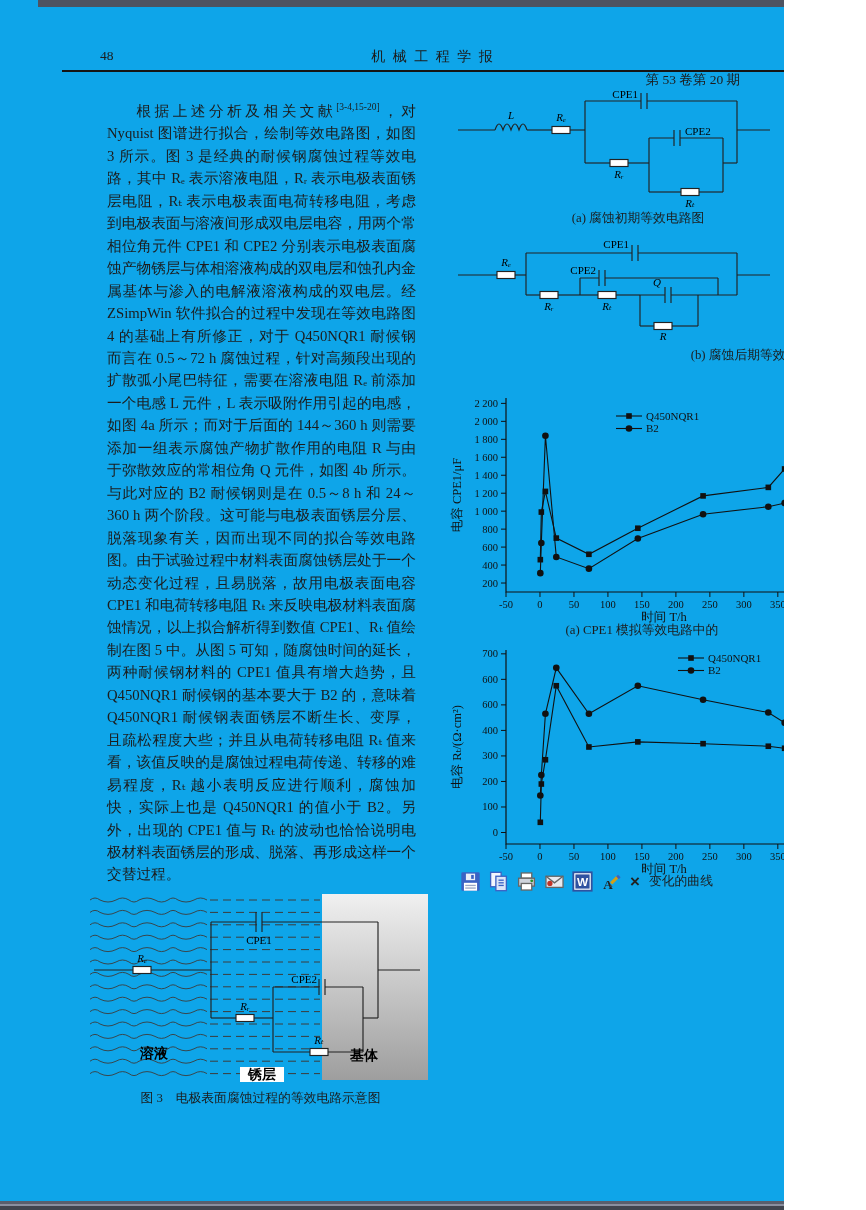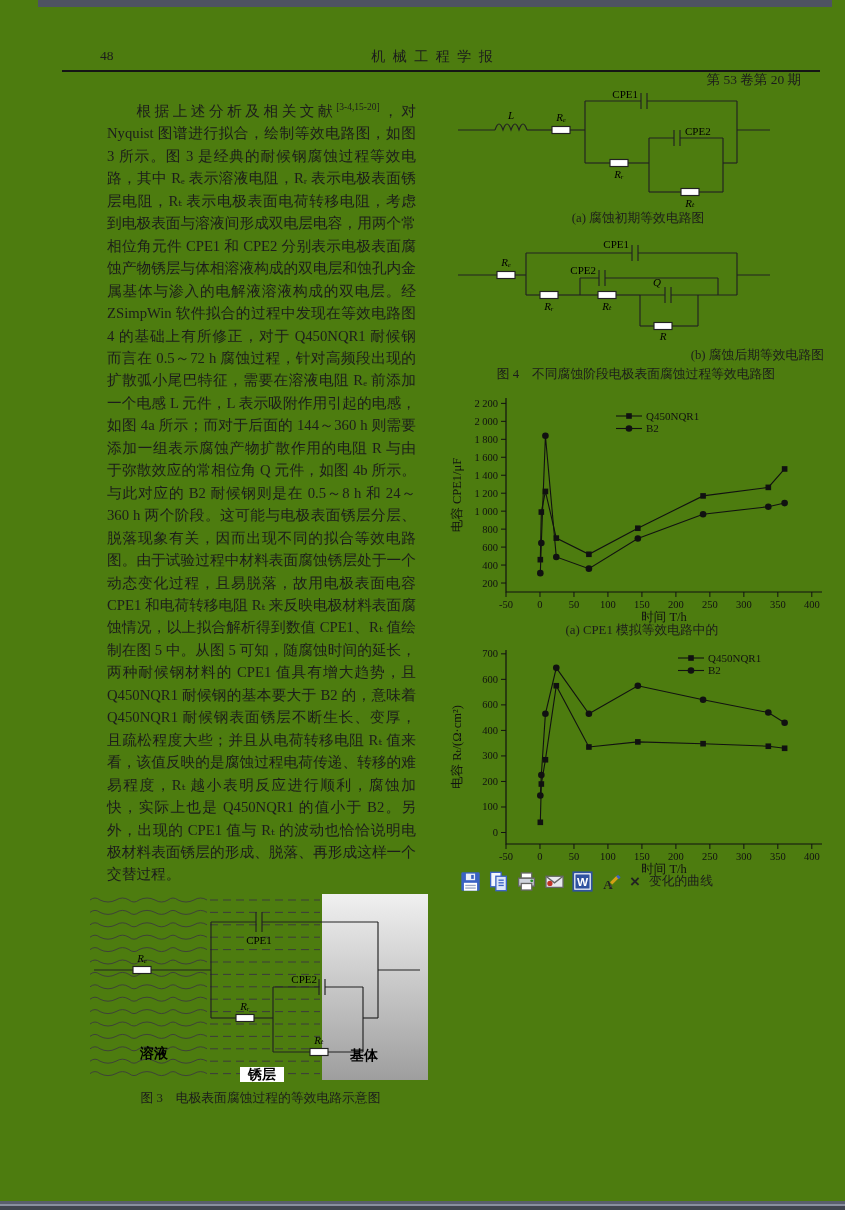--- a/index.html
+++ b/index.html
@@ -1,16 +1,16 @@
 <!DOCTYPE html>
 <html><head>
 <meta charset="utf-8">
 <style>
   html,body{margin:0;padding:0;background:#fff;}
-  .page{position:relative;width:845px;height:1210px;background:#4d7c0f;overflow:hidden;
+  .page{position:relative;width:784px;height:1210px;background:#0ea5e9;overflow:hidden;
         font-family:"Liberation Serif","DejaVu Serif",serif;color:#1c1c1c;}
   .topbar{position:absolute;left:38px;top:0;width:794px;height:7px;background:#4e5361;}
   .bottombar{position:absolute;left:0;top:1201px;width:866px;height:9px;
     background:linear-gradient(to bottom,#5a5f6d 0%,#5a5f6d 28%,#8a8f9f 28%,#8a8f9f 52%,#41454f 52%,#41454f 100%);}
   .hdr-num{position:absolute;left:100px;top:48px;font-size:13.5px;}
   .hdr-title{position:absolute;left:0;top:48px;width:866px;text-align:center;font-size:14px;letter-spacing:2px;}
   .hdr-issue{position:absolute;right:44px;top:48px;font-size:13.5px;margin-top:23px;}
   .hdr-rule{position:absolute;left:62px;top:70px;width:758px;height:2px;background:#151515;}
   .lcol{position:absolute;left:95px;top:88px;width:333px;font-size:14.7px;line-height:22.45px;
         text-align:justify;text-justify:inter-ideograph;}
@@ -188,21 +188,20 @@
     <path class="wire" d="M250 62 L250 93"></path>
     <text class="lbl" x="58" y="33" text-anchor="middle">Rₑ</text>
     <text class="lblu" x="181" y="15" text-anchor="end">CPE1</text>
     <text class="lblu" x="148" y="41" text-anchor="end">CPE2</text>
     <text class="lbl" x="101" y="77" text-anchor="middle">Rᵣ</text>
     <text class="lbl" x="159" y="77" text-anchor="middle">Rₜ</text>
     <text class="lbl" x="213" y="53" text-anchor="end">Q</text>
     <text class="lbl" x="215" y="107" text-anchor="middle">R</text>
   </svg>
   <div class="figcap" style="left:444px;top:347px;width:380px;text-align:right;">(b) 腐蚀后期等效电路图</div>
-  <div class="figcap" style="left:440px;top:366px;width:392px;">图 4　不同腐蚀阶段电极表面腐蚀过程等效电路图</div>
 
   <svg id="chartA" style="position:absolute;left:448px;top:392px;" width="388" height="232" viewBox="0 0 388 232">
       <path d="M58 6 L58 200 L374 200" fill="none" stroke="#111" stroke-width="1.2"></path>
       <line x1="53" y1="191.01851851851853" x2="58" y2="191.01851851851853" stroke="#111" stroke-width="1"></line>
       <text x="50" y="194.51851851851853" text-anchor="end" class="tick">200</text>
       <line x1="53" y1="173.05555555555554" x2="58" y2="173.05555555555554" stroke="#111" stroke-width="1"></line>
       <text x="50" y="176.55555555555554" text-anchor="end" class="tick">400</text>
       <line x1="53" y1="155.0925925925926" x2="58" y2="155.0925925925926" stroke="#111" stroke-width="1"></line>
       <text x="50" y="158.5925925925926" text-anchor="end" class="tick">600</text>
       <line x1="53" y1="137.12962962962962" x2="58" y2="137.12962962962962" stroke="#111" stroke-width="1"></line>

